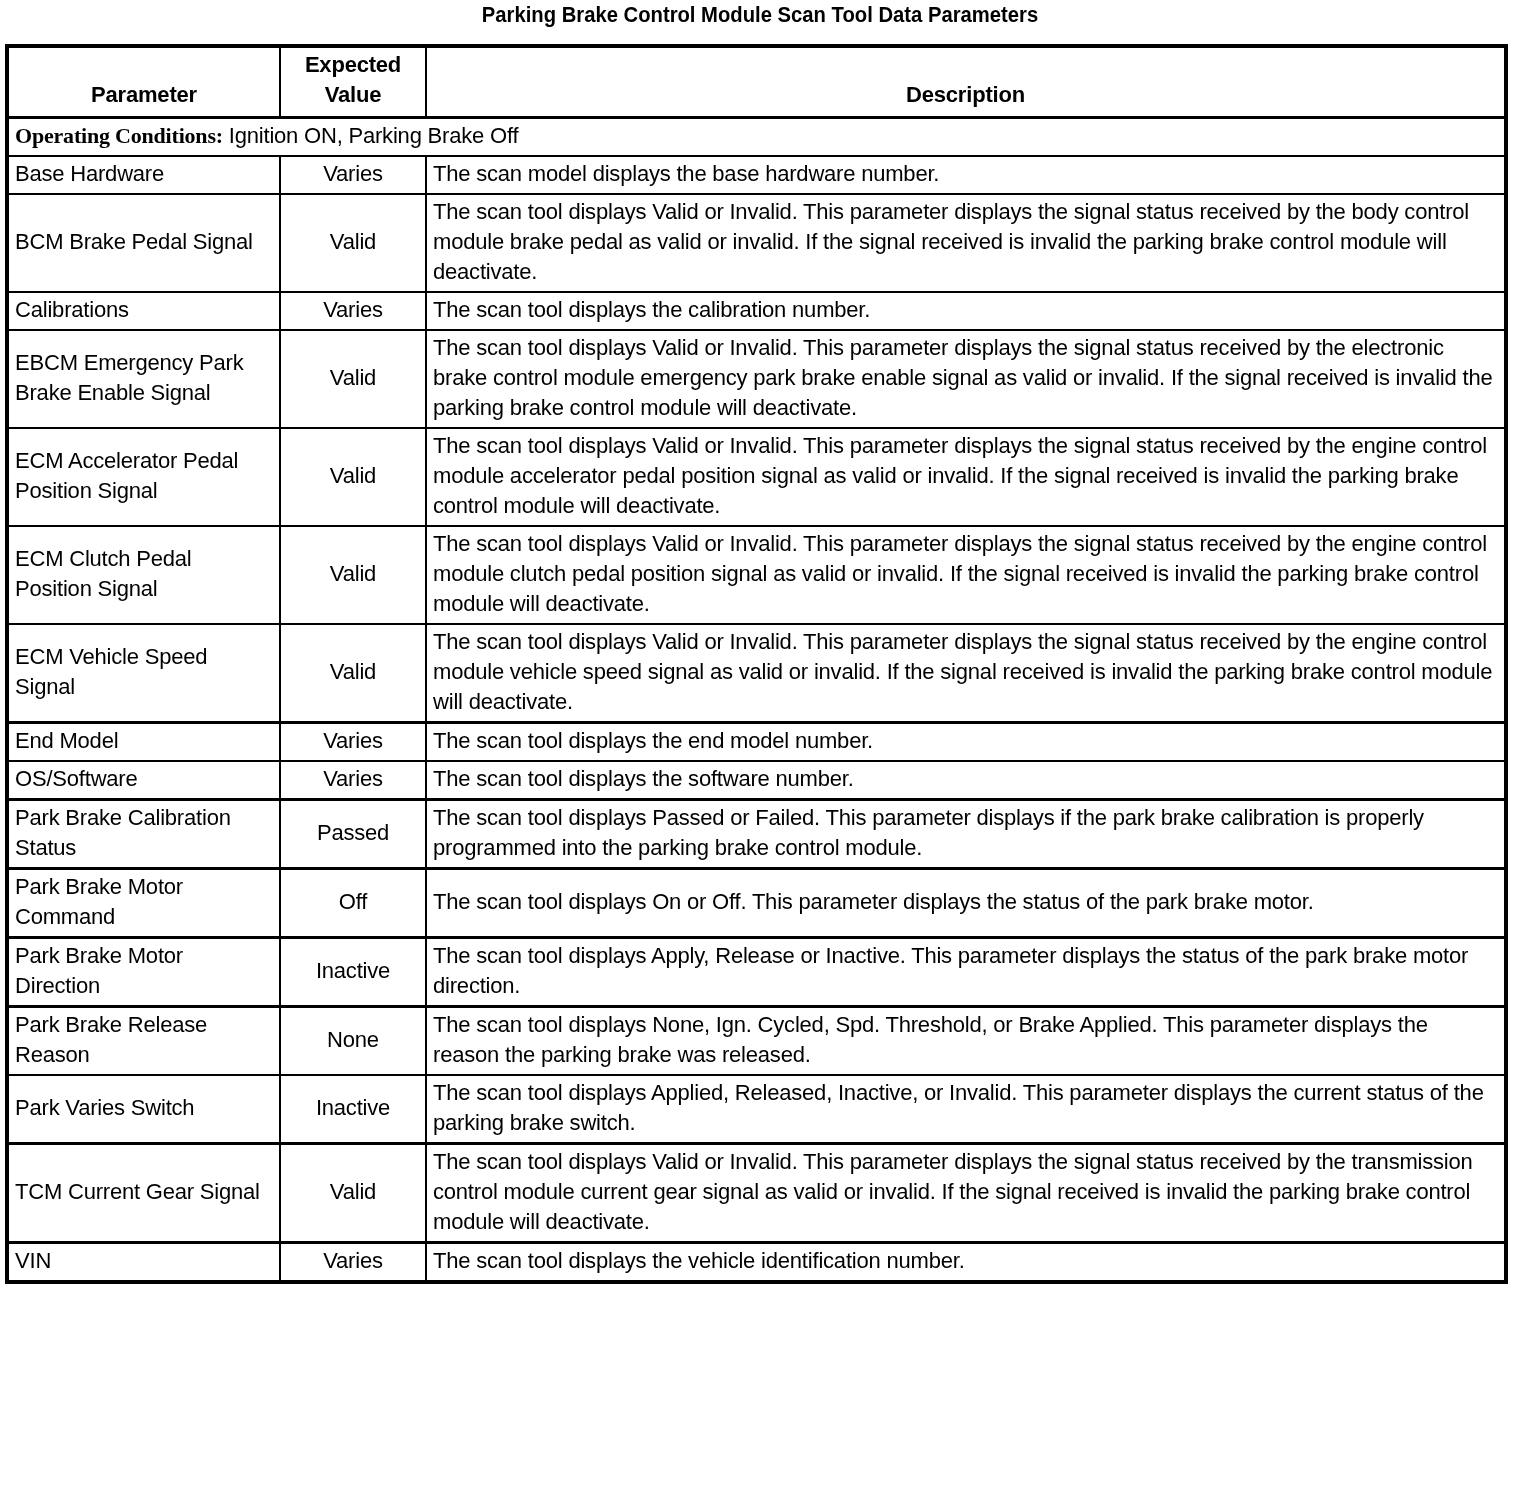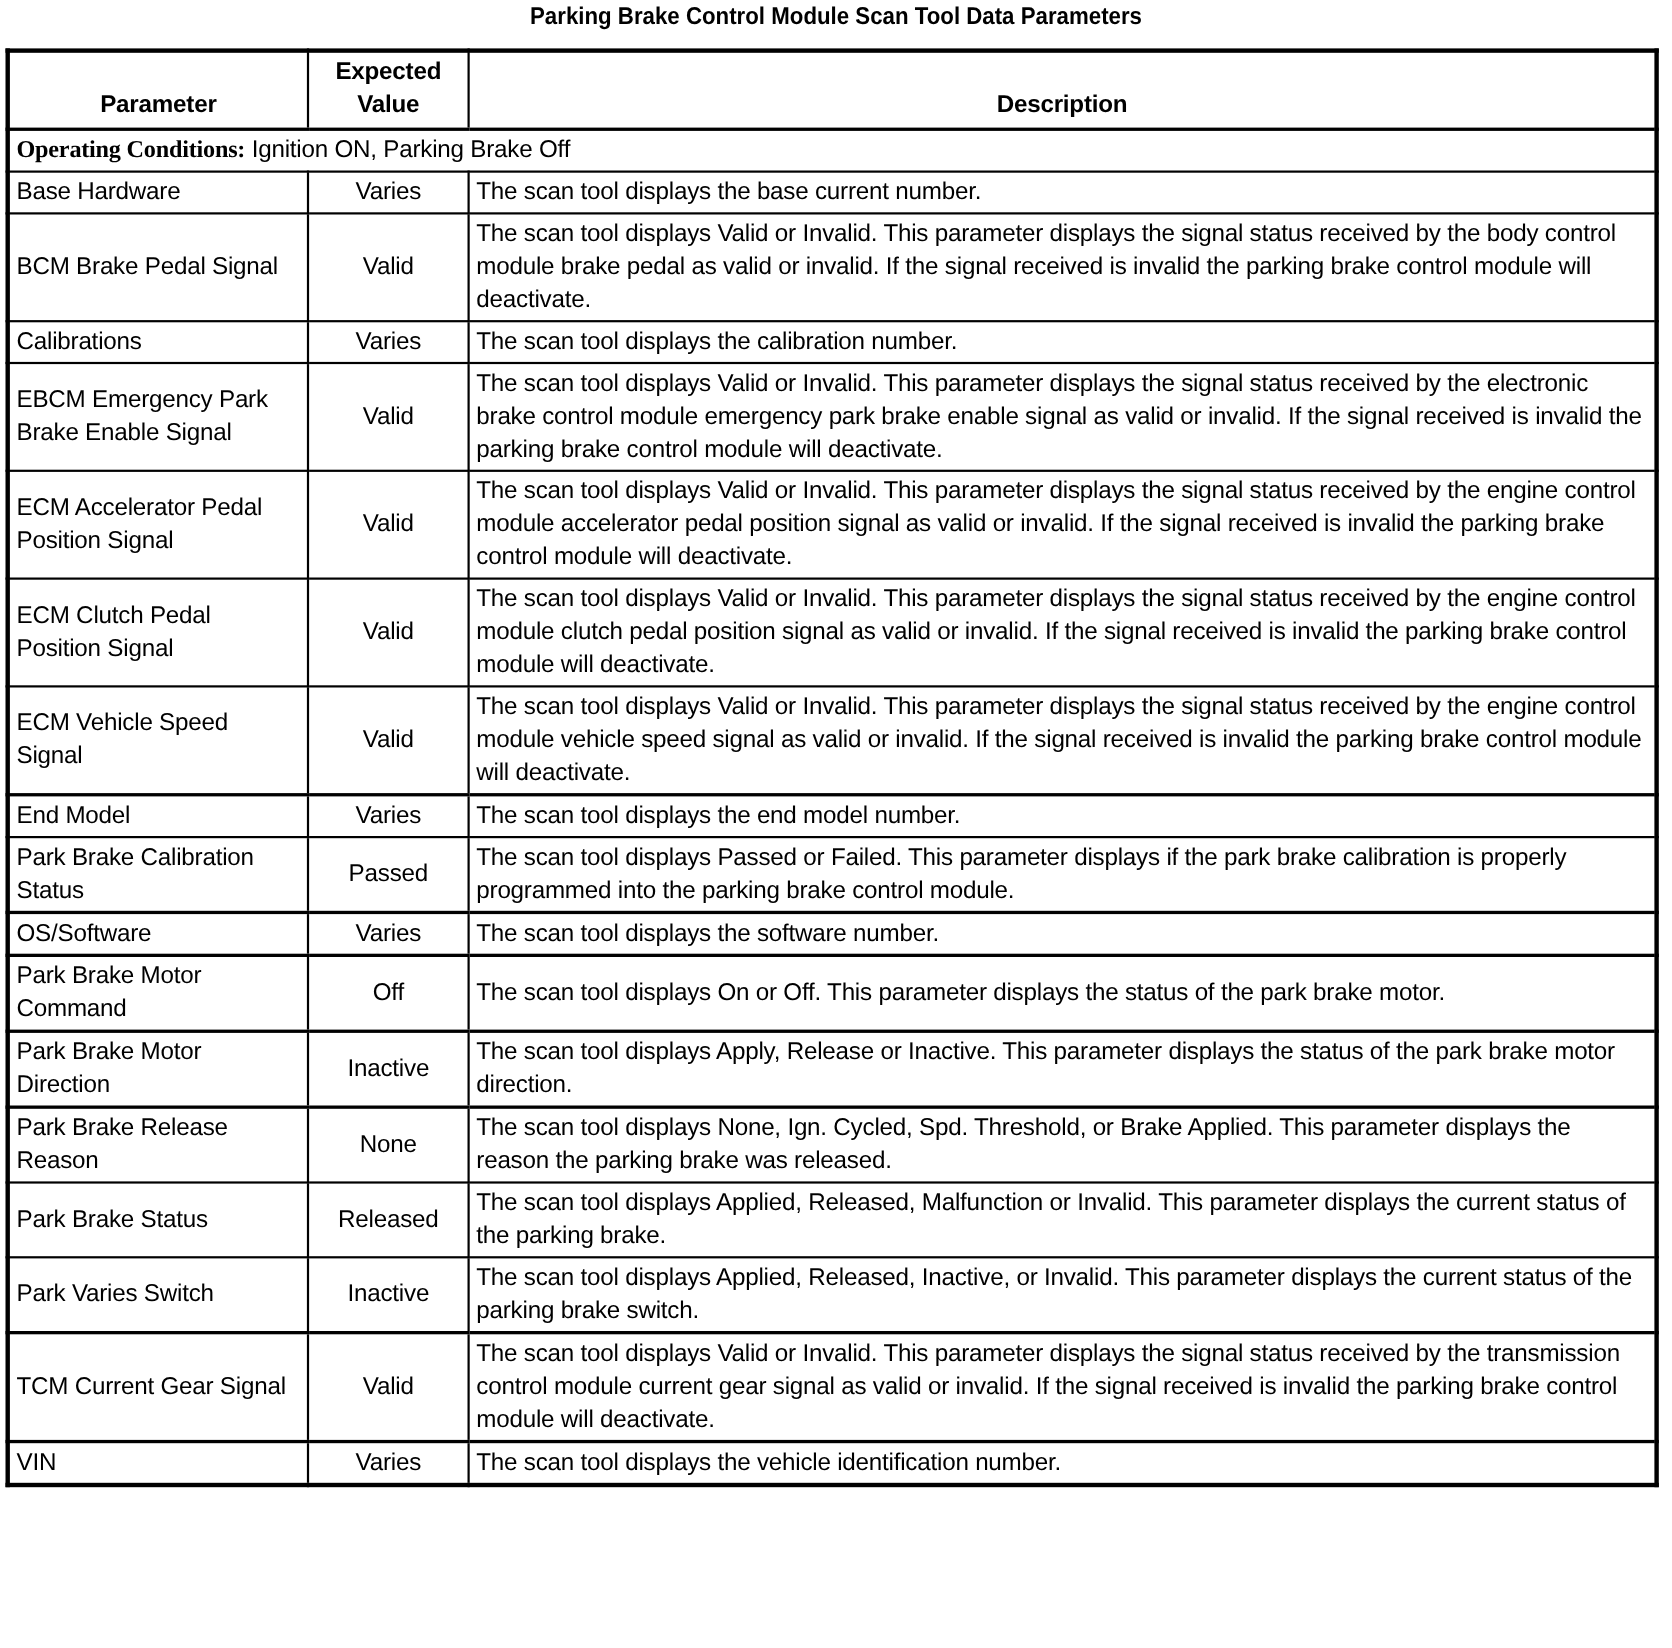--- a/index.html
+++ b/index.html
@@ -57,21 +57,21 @@
       <th class="center">Description</th>
     </tr>
   </thead>
   <tbody id="tbody">
     <tr>
       <td class="cond" colspan="3"><b>Operating Conditions:</b><span> Ignition ON, Parking Brake Off</span></td>
     </tr>
   <tr>
         <td>Base Hardware</td>
         <td class="center">Varies</td>
-        <td>The scan tool displays the base current number.</td>
+        <td>The scan model displays the base hardware number.</td>
       </tr>
       <tr>
         <td>BCM Brake Pedal Signal</td>
         <td class="center">Valid</td>
         <td>The scan tool displays Valid or Invalid. This parameter displays the signal status received by the body control module brake pedal as valid or invalid. If the signal received is invalid the parking brake control module will deactivate.</td>
       </tr>
       <tr>
         <td>Calibrations</td>
         <td class="center">Varies</td>
         <td>The scan tool displays the calibration number.</td>
@@ -95,48 +95,43 @@
         <td>ECM Vehicle Speed Signal</td>
         <td class="center">Valid</td>
         <td>The scan tool displays Valid or Invalid. This parameter displays the signal status received by the engine control module vehicle speed signal as valid or invalid. If the signal received is invalid the parking brake control module will deactivate.</td>
       </tr>
       <tr>
         <td>End Model</td>
         <td class="center">Varies</td>
         <td>The scan tool displays the end model number.</td>
       </tr>
       <tr class="thick-bottom">
+        <td>OS/Software</td>
+        <td class="center">Varies</td>
+        <td>The scan tool displays the software number.</td>
+      </tr>
+      <tr class="thick-bottom">
         <td>Park Brake Calibration Status</td>
         <td class="center">Passed</td>
         <td>The scan tool displays Passed or Failed. This parameter displays if the park brake calibration is properly programmed into the parking brake control module.</td>
-      </tr>
-      <tr class="thick-bottom">
-        <td>OS/Software</td>
-        <td class="center">Varies</td>
-        <td>The scan tool displays the software number.</td>
       </tr>
       <tr class="thick-bottom">
         <td>Park Brake Motor Command</td>
         <td class="center">Off</td>
         <td>The scan tool displays On or Off. This parameter displays the status of the park brake motor.</td>
       </tr>
       <tr class="thick-bottom">
         <td>Park Brake Motor Direction</td>
         <td class="center">Inactive</td>
         <td>The scan tool displays Apply, Release or Inactive. This parameter displays the status of the park brake motor direction.</td>
       </tr>
       <tr>
         <td>Park Brake Release Reason</td>
         <td class="center">None</td>
         <td>The scan tool displays None, Ign. Cycled, Spd. Threshold, or Brake Applied. This parameter displays the reason the parking brake was released.</td>
-      </tr>
-      <tr>
-        <td>Park Brake Status</td>
-        <td class="center">Released</td>
-        <td>The scan tool displays Applied, Released, Malfunction or Invalid. This parameter displays the current status of the parking brake.</td>
       </tr>
       <tr class="thick-bottom">
         <td>Park Varies Switch</td>
         <td class="center">Inactive</td>
         <td>The scan tool displays Applied, Released, Inactive, or Invalid. This parameter displays the current status of the parking brake switch.</td>
       </tr>
       <tr class="thick-bottom">
         <td>TCM Current Gear Signal</td>
         <td class="center">Valid</td>
         <td>The scan tool displays Valid or Invalid. This parameter displays the signal status received by the transmission control module current gear signal as valid or invalid. If the signal received is invalid the parking brake control module will deactivate.</td>

